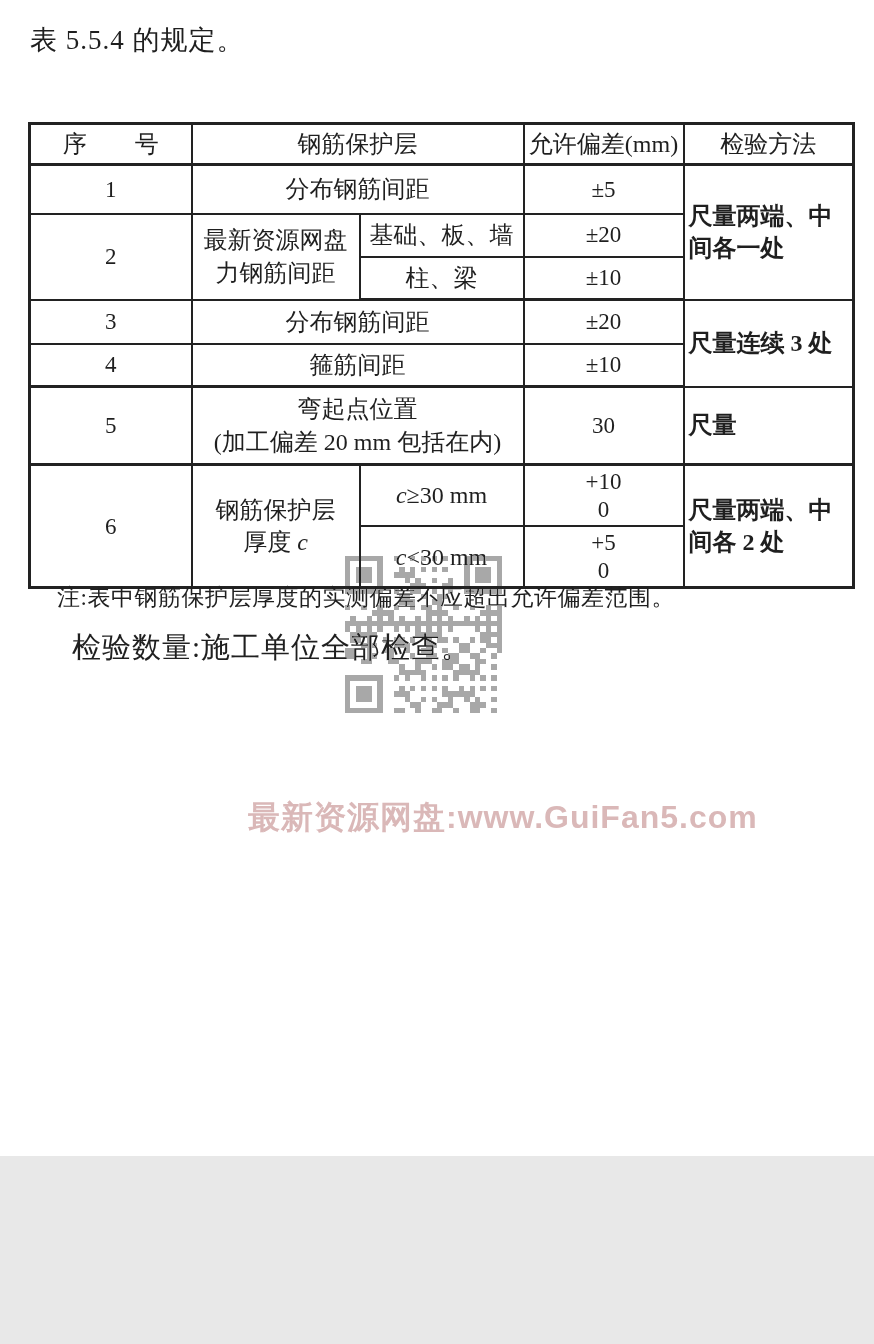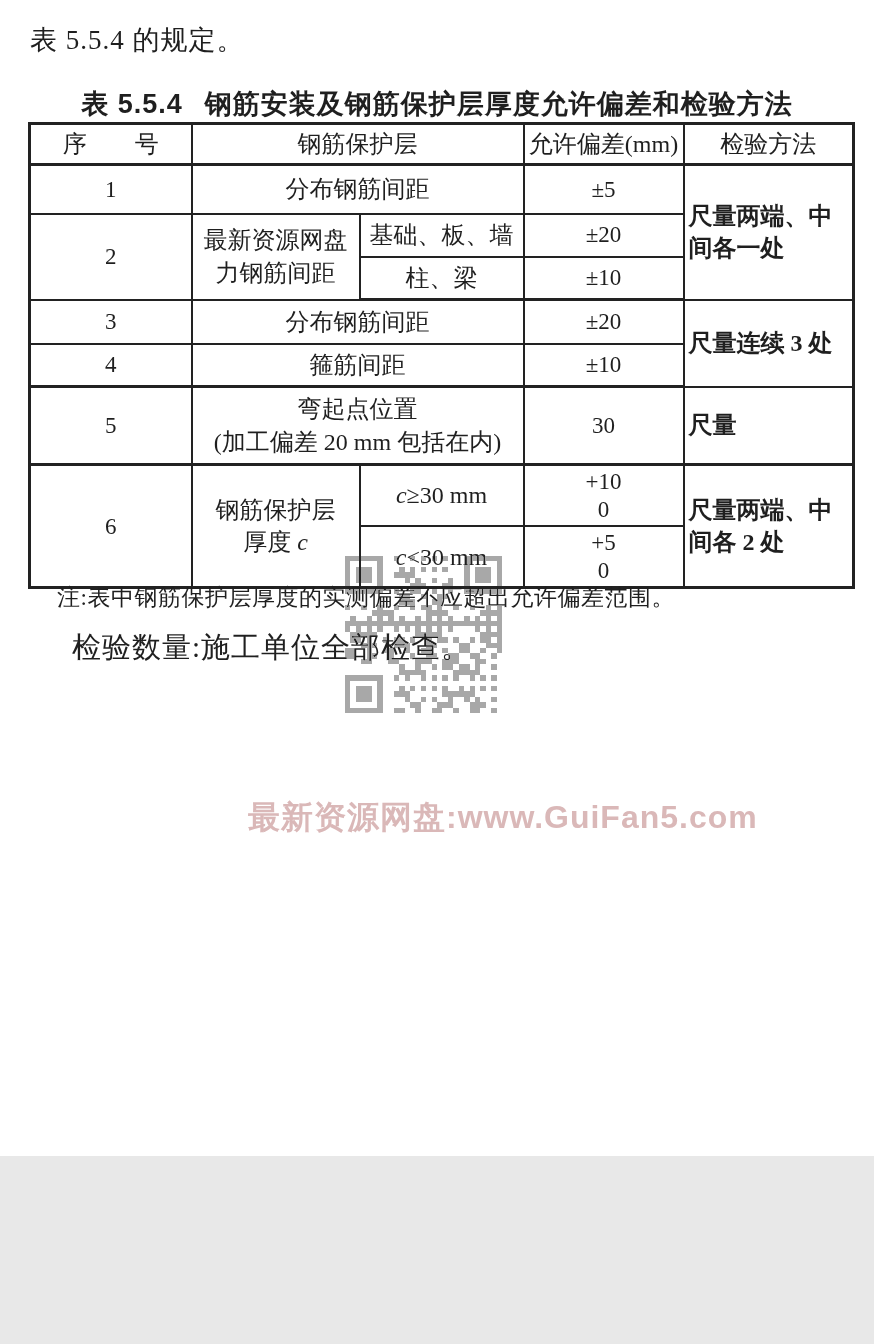--- a/index.html
+++ b/index.html
@@ -47,23 +47,20 @@
   .page-number{position:absolute; right:52px; top:1280px; font-size:30px; letter-spacing:6px;}
   i.cvar{font-family:"Liberation Serif","DejaVu Serif",serif;}
 </style>
 </head>
 <body>
 
 <div class="page">
 
   <div class="intro">表 5.5.4 的规定。</div>
 
-  <div class="tbl-title">
-    <span class="prefix">表 5.5.4</span><span>钢筋安装及钢筋保护层厚度允许偏差和检验方法</span>
-  </div>
 
   <table class="spec">
     <colgroup>
       <col style="width:162px">
         <col style="width:168px">
         <col style="width:164px">
         <col style="width:160px">
         <col style="width:170px">
     </colgroup>
     <tbody>

